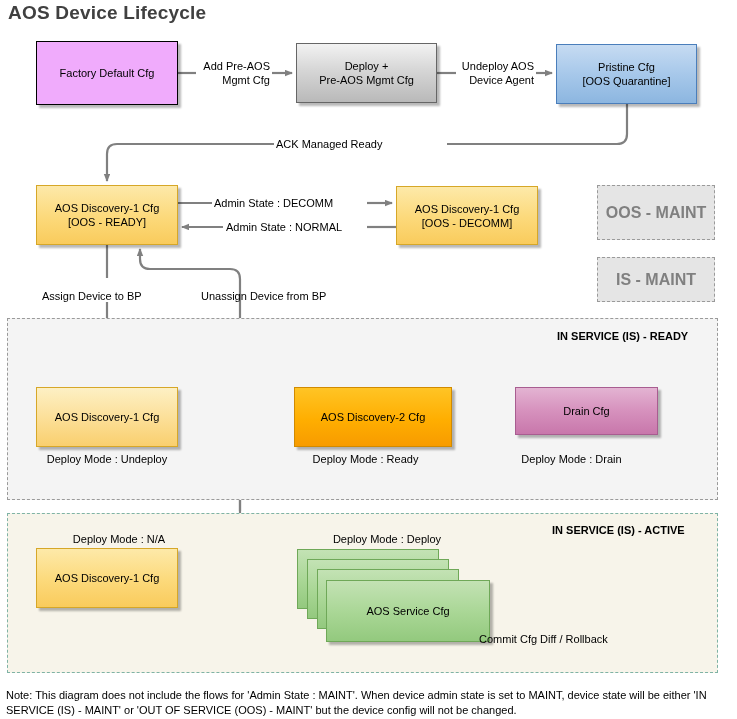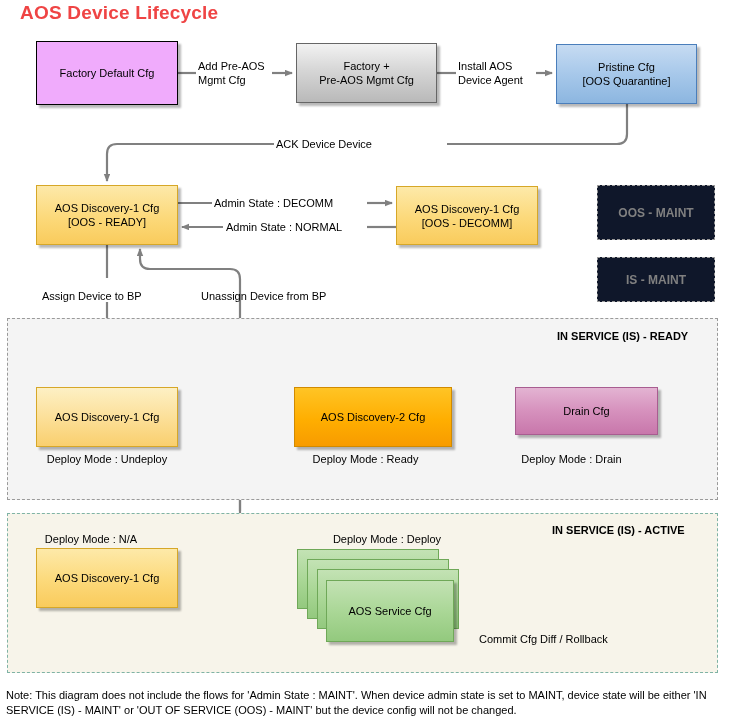--- a/index.html
+++ b/index.html
@@ -37,25 +37,25 @@
     line-height: 14px;
     color: #000;
     z-index: 5;
   }
   .node-lines { width: 100%; }
 
   .shadowed { box-shadow: 3px 3px 2px rgba(0,0,0,0.28); }
 
   .title {
     position: absolute;
-    left: 20px;
+    left: 8px;
     top: 2px;
     font-size: 19px;
     font-weight: bold;
-    color: #ef4444;
+    color: #404040;
     letter-spacing: 0.2px;
     z-index: 6;
   }
 
   .box-white {
     background: #f0abfc;
     border: 1.5px solid #000000;
   }
   .box-gray {
     background: linear-gradient(to bottom, #f2f2f2 0%, #d6d6d6 45%, #b9b9b9 100%);
@@ -105,37 +105,37 @@
     font-weight: bold;
     color: #000;
     z-index: 4;
     white-space: nowrap;
   }
 
   .maint-box {
     position: absolute;
     box-sizing: border-box;
     border: 1px dashed #9a9a9a;
-    background: #0f172a;
+    background: #e5e5e5;
     display: flex;
     align-items: center;
     justify-content: center;
-    font-size: 12px;
+    font-size: 16px;
     font-weight: bold;
     color: #808080;
     z-index: 3;
   }
 
   .edge-label {
     position: absolute;
     font-size: 11px;
     line-height: 14px;
     color: #000;
     background: #ffffff;
-    text-align: left;
+    text-align: right;
     white-space: nowrap;
     z-index: 6;
     padding: 0 2px;
   }
   .edge-label.nobg { background: transparent; }
 
   .caption {
     position: absolute;
     font-size: 11px;
     line-height: 14px;
@@ -214,21 +214,21 @@
       <path d="M500,625 Q500,608 486,608 L474,608" marker-end="url(#arrow-open)"></path>
     </g>
   </svg>
 
   <div class="node box-white shadowed" style="left:36px; top:41px; width:142px; height:64px;">
     <div class="node-lines">Factory Default Cfg</div>
   </div>
 
   <div class="node box-gray shadowed" style="left:296px; top:43px; width:141px; height:60px;">
     <div class="node-lines">
-      <div>Factory +</div>
+      <div>Deploy +</div>
       <div>Pre-AOS Mgmt Cfg</div>
     </div>
   </div>
 
   <div class="node box-blue shadowed" style="left:556px; top:44px; width:141px; height:60px;">
     <div class="node-lines">
       <div>Pristine Cfg</div>
       <div>[OOS Quarantine]</div>
     </div>
   </div>
@@ -263,46 +263,46 @@
   </div>
 
   <div class="node box-pink shadowed" style="left:515px; top:387px; width:143px; height:48px;">
     <div class="node-lines">Drain Cfg</div>
   </div>
 
   <div class="caption onregion-ready" style="left:36px; top:452px; width:142px;">Deploy Mode : Undeploy</div>
   <div class="caption onregion-ready" style="left:294px; top:452px; width:143px;">Deploy Mode : Ready</div>
   <div class="caption onregion-ready" style="left:500px; top:452px; width:143px;">Deploy Mode : Drain</div>
 
-  <div class="caption" style="left:20px; top:532px; width:142px;">Deploy Mode : N/A</div>
+  <div class="caption" style="left:48px; top:532px; width:142px;">Deploy Mode : N/A</div>
 
   <div class="node box-yellow shadowed" style="left:36px; top:548px; width:142px; height:60px;">
     <div class="node-lines">AOS Discovery-1 Cfg</div>
   </div>
 
   <div class="caption" style="left:297px; top:532px; width:180px; text-align:center;">Deploy Mode : Deploy</div>
 
   <div class="node box-green" style="left:297px; top:549px; width:142px; height:60px;"></div>
   <div class="node box-green" style="left:307px; top:559px; width:142px; height:60px;"></div>
   <div class="node box-green" style="left:317px; top:569px; width:142px; height:60px;"></div>
-  <div class="node box-green shadowed" style="left:326px; top:580px; width:128px; height:62px; z-index:6;">
+  <div class="node box-green shadowed" style="left:326px; top:580px; width:164px; height:62px; z-index:6;">
     <div class="node-lines">AOS Service Cfg</div>
   </div>
 
   <div class="edge-label" style="left:196px; top:59px; width:72px;">
     <div>Add Pre-AOS</div>
     <div>Mgmt Cfg</div>
   </div>
 
   <div class="edge-label" style="left:456px; top:59px; width:76px;">
-    <div>Install AOS</div>
+    <div>Undeploy AOS</div>
     <div>Device Agent</div>
   </div>
 
-  <div class="edge-label" style="left:274px; top:137px;">ACK Device Device</div>
+  <div class="edge-label" style="left:274px; top:137px;">ACK Managed Ready</div>
 
   <div class="edge-label" style="left:212px; top:196px;">Admin State : DECOMM</div>
 
   <div class="edge-label" style="left:224px; top:220px;">Admin State : NORMAL</div>
 
   <div class="edge-label nobg" style="left:40px; top:289px;">Assign Device to BP</div>
 
   <div class="edge-label nobg" style="left:199px; top:289px;">Unassign Device from BP</div>
 
   <div class="edge-label nobg" style="left:477px; top:632px;">Commit Cfg Diff / Rollback</div>

